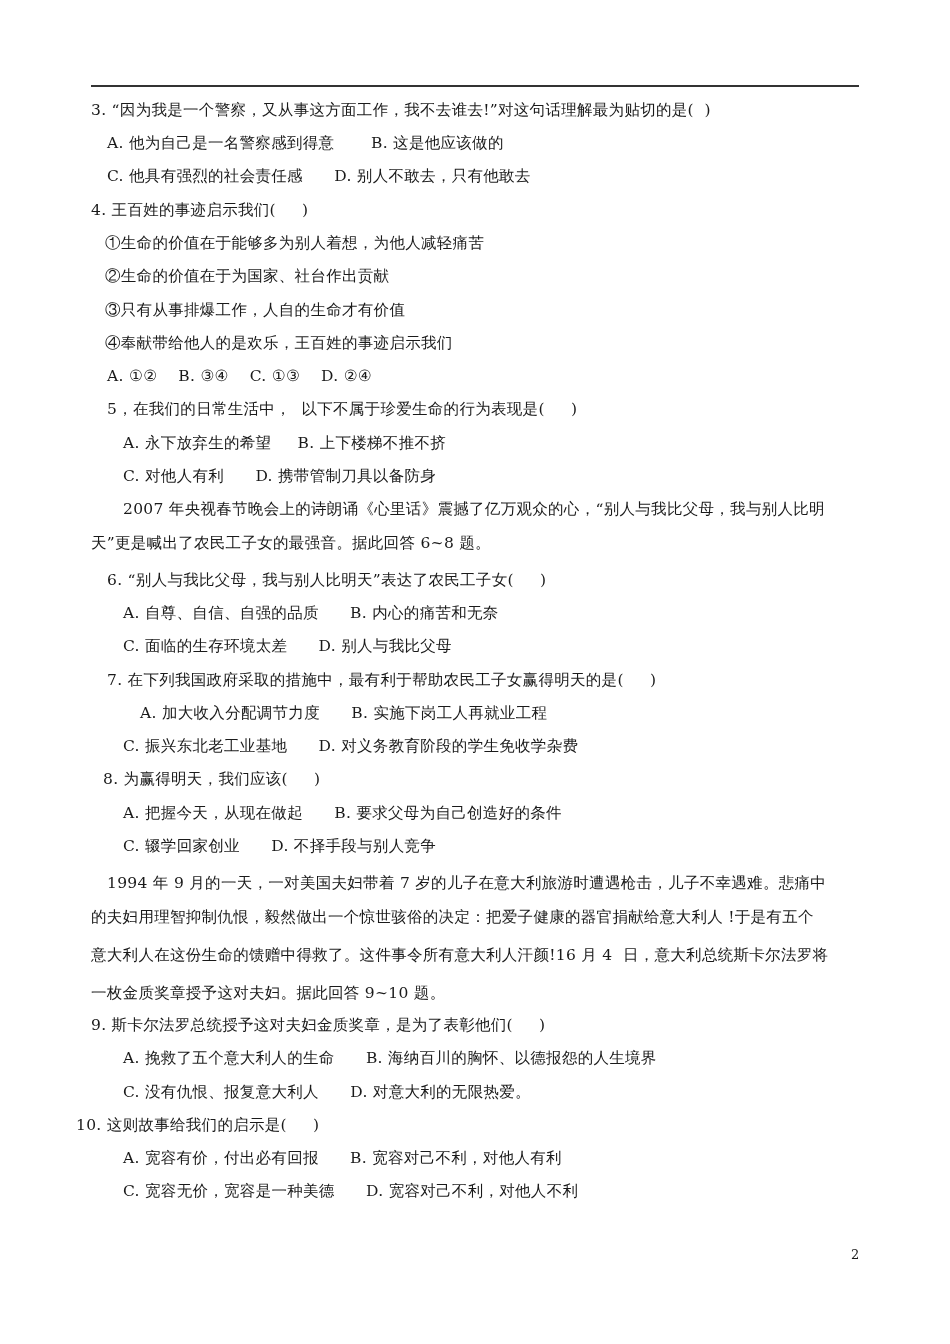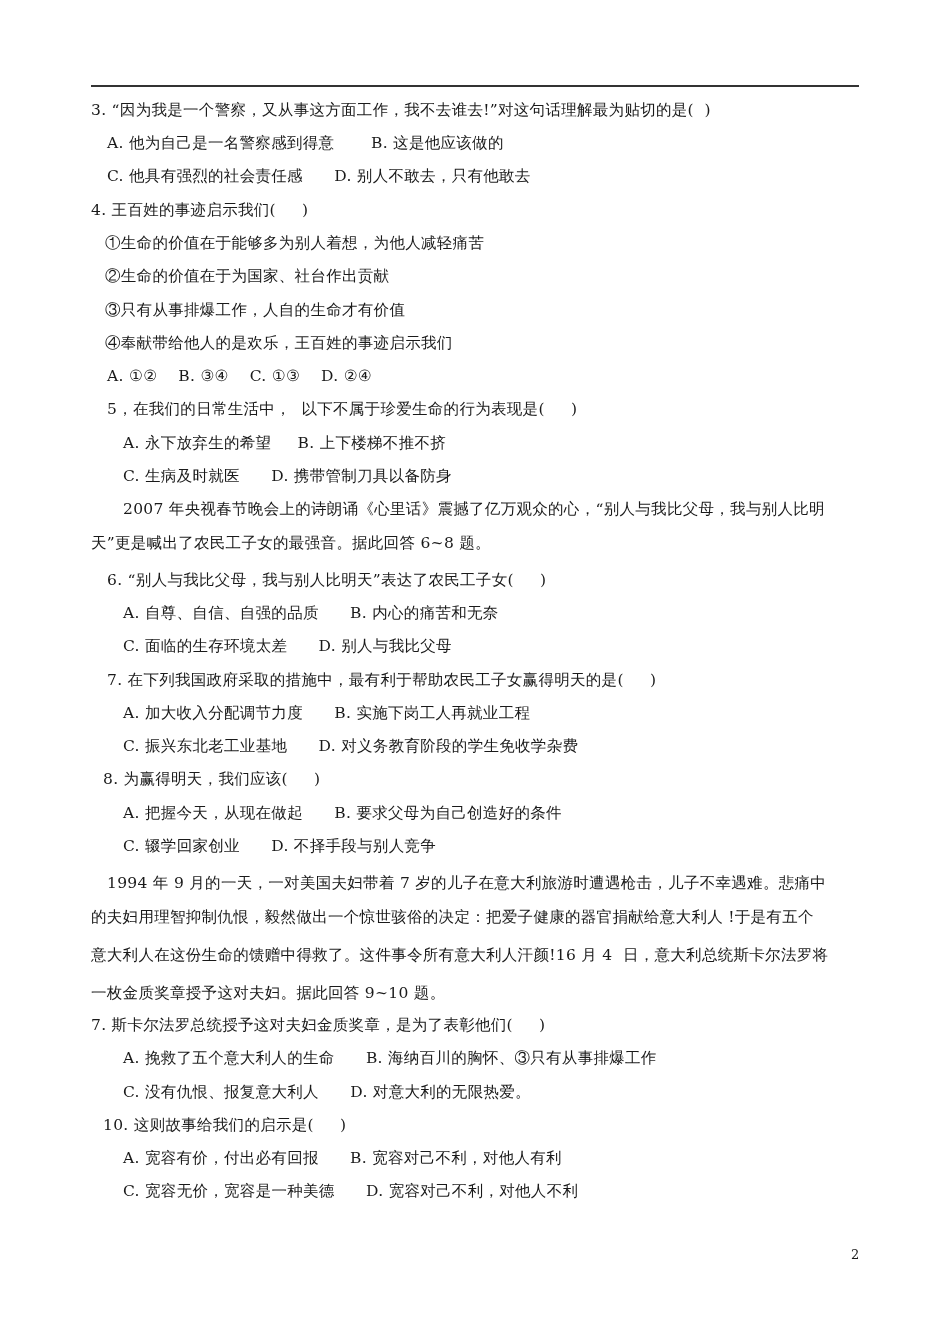--- a/index.html
+++ b/index.html
@@ -19,37 +19,37 @@
   <div class="line" style="left:107px;top:133px">A. 他为自己是一名警察感到得意       B. 这是他应该做的</div>
   <div class="line" style="left:107px;top:166px">C. 他具有强烈的社会责任感      D. 别人不敢去，只有他敢去</div>
   <div class="line" style="left:91px;top:200px">4. 王百姓的事迹启示我们(     )</div>
   <div class="line" style="left:105px;top:233px">①生命的价值在于能够多为别人着想，为他人减轻痛苦</div>
   <div class="line" style="left:105px;top:266px">②生命的价值在于为国家、社台作出贡献</div>
   <div class="line" style="left:105px;top:300px">③只有从事排爆工作，人自的生命才有价值</div>
   <div class="line" style="left:105px;top:333px">④奉献带给他人的是欢乐，王百姓的事迹启示我们</div>
   <div class="line" style="left:107px;top:366px">A. ①②    B. ③④    C. ①③    D. ②④</div>
   <div class="line" style="left:107px;top:399px">5，在我们的日常生活中，  以下不属于珍爱生命的行为表现是(     )</div>
   <div class="line" style="left:123px;top:433px">A. 永下放弃生的希望     B. 上下楼梯不推不挤</div>
-  <div class="line" style="left:123px;top:466px">C. 生病及时就医      D. 携带管制刀具以备防身</div>
+  <div class="line" style="left:123px;top:466px">C. 对他人有利      D. 携带管制刀具以备防身</div>
   <div class="line" style="left:123px;top:499px">2007 年央视春节晚会上的诗朗诵《心里话》震撼了亿万观众的心，“别人与我比父母，我与别人比明</div>
   <div class="line" style="left:91px;top:533px">天”更是喊出了农民工子女的最强音。据此回答 6~8 题。</div>
   <div class="line" style="left:107px;top:570px">6. “别人与我比父母，我与别人比明天”表达了农民工子女(     )</div>
   <div class="line" style="left:123px;top:603px">A. 自尊、自信、自强的品质      B. 内心的痛苦和无奈</div>
   <div class="line" style="left:123px;top:636px">C. 面临的生存环境太差      D. 别人与我比父母</div>
   <div class="line" style="left:107px;top:670px">7. 在下列我国政府采取的措施中，最有利于帮助农民工子女赢得明天的是(     )</div>
-  <div class="line" style="left:123px;top:703px">A. 加大收入分配调节力度      B. 实施下岗工人再就业工程</div>
+  <div class="line" style="left:140px;top:703px">A. 加大收入分配调节力度      B. 实施下岗工人再就业工程</div>
   <div class="line" style="left:123px;top:736px">C. 振兴东北老工业基地      D. 对义务教育阶段的学生免收学杂费</div>
   <div class="line" style="left:103px;top:769px">8. 为赢得明天，我们应该(     )</div>
   <div class="line" style="left:123px;top:803px">A. 把握今天，从现在做起      B. 要求父母为自己创造好的条件</div>
   <div class="line" style="left:123px;top:836px">C. 辍学回家创业      D. 不择手段与别人竞争</div>
   <div class="line" style="left:107px;top:873px">1994 年 9 月的一天，一对美国夫妇带着 7 岁的儿子在意大利旅游时遭遇枪击，儿子不幸遇难。悲痛中</div>
   <div class="line" style="left:91px;top:907px">的夫妇用理智抑制仇恨，毅然做出一个惊世骇俗的决定：把爱子健康的器官捐献给意大利人 !于是有五个</div>
   <div class="line" style="left:91px;top:945px">意大利人在这份生命的馈赠中得救了。这件事令所有意大利人汗颜!16 月 4  日，意大利总统斯卡尔法罗将</div>
   <div class="line" style="left:91px;top:983px">一枚金质奖章授予这对夫妇。据此回答 9~10 题。</div>
-  <div class="line" style="left:91px;top:1015px">7. 斯卡尔法罗总统授予这对夫妇金质奖章，是为了表彰他们(     )</div>
-  <div class="line" style="left:123px;top:1048px">A. 挽救了五个意大利人的生命      B. 海纳百川的胸怀、③只有从事排爆工作</div>
+  <div class="line" style="left:91px;top:1015px">9. 斯卡尔法罗总统授予这对夫妇金质奖章，是为了表彰他们(     )</div>
+  <div class="line" style="left:123px;top:1048px">A. 挽救了五个意大利人的生命      B. 海纳百川的胸怀、以德报怨的人生境界</div>
   <div class="line" style="left:123px;top:1082px">C. 没有仇恨、报复意大利人      D. 对意大利的无限热爱。</div>
-  <div class="line" style="left:103px;top:1115px">10. 这则故事给我们的启示是(     )</div>
+  <div class="line" style="left:76px;top:1115px">10. 这则故事给我们的启示是(     )</div>
   <div class="line" style="left:123px;top:1148px">A. 宽容有价，付出必有回报      B. 宽容对己不利，对他人有利</div>
   <div class="line" style="left:123px;top:1181px">C. 宽容无价，宽容是一种美德      D. 宽容对己不利，对他人不利</div>
 </div>
 
 <div class="page-number">2</div>
 
 </body></html>

